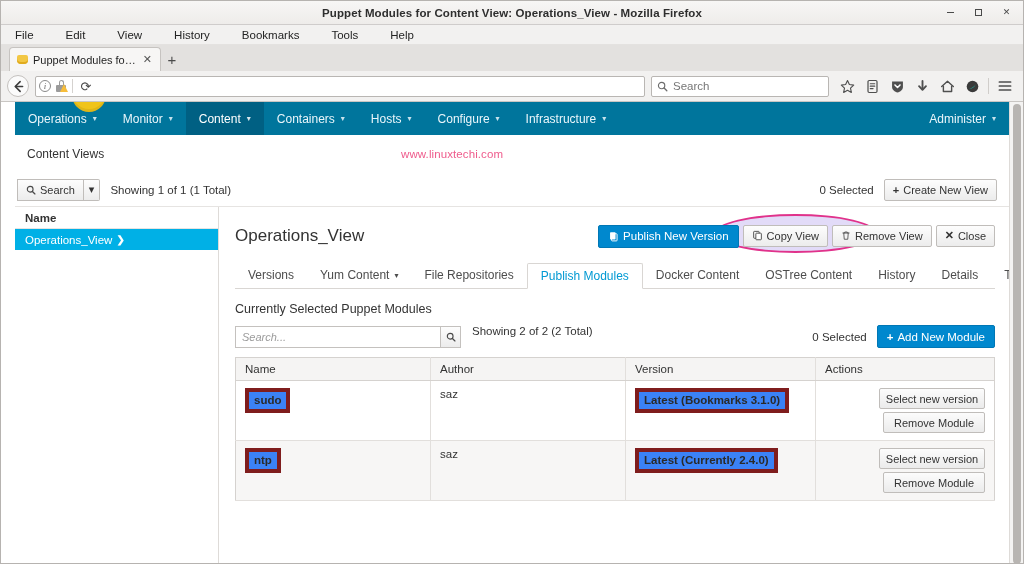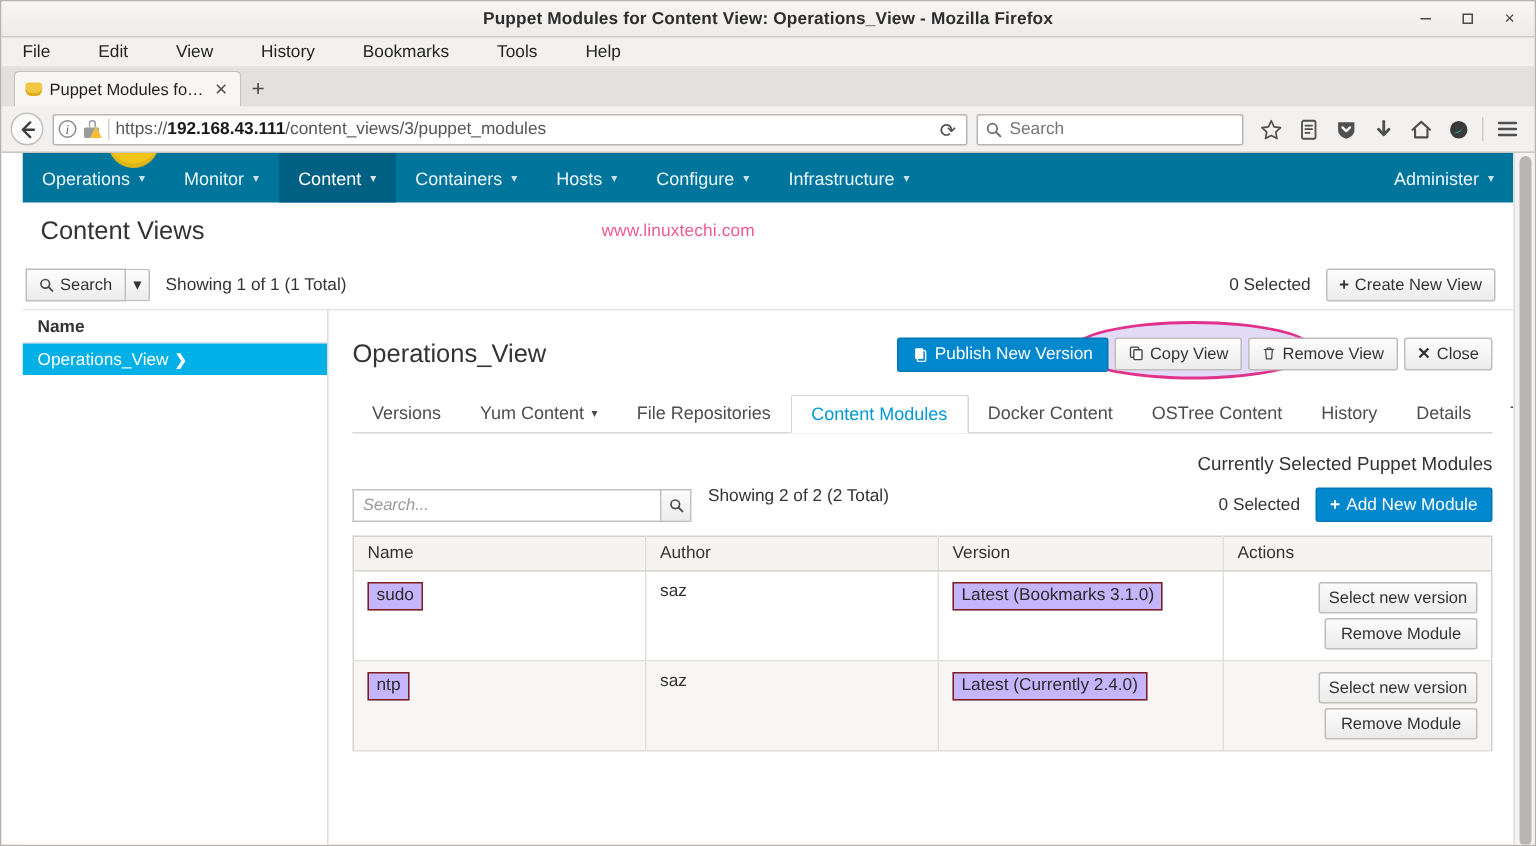--- a/index.html
+++ b/index.html
@@ -188,21 +188,21 @@
   .navitem.active { background: #006083; color: #ffffff; }
   .navitem .caret { font-size: 8px; opacity: .85; }
   .navspacer { flex: 1 1 auto; }
 
   
   .pagehead {
     height: 38px; display: flex; align-items: center;
     padding: 0 12px; position: relative;
   }
   .pagehead h1 {
-    margin: 0; font-size: 17px; font-weight: normal; color: #333333;
+    margin: 0; font-size: 12px; font-weight: normal; color: #333333;
   }
   .watermark {
     position: absolute; left: 386px; top: 13px;
     font-size: 11.5px; color: #ef5b8c; letter-spacing: .1px;
   }
 
   
   .filterbar {
     height: 34px; display: flex; align-items: center;
     padding: 0 12px; gap: 10px;
@@ -275,21 +275,21 @@
     padding: 0 13px; height: 26px; display: flex; align-items: center; gap: 5px;
     font-size: 12px; color: #4d4d4d; white-space: nowrap;
   }
   .itab.active {
     color: #0099d3; background: #ffffff;
     border: 1px solid #d9d6d3; border-bottom: 1px solid #ffffff;
     border-radius: 2px 2px 0 0; margin-bottom: -1px;
   }
   .itab .caret { font-size: 8px; }
 
-  .section-title { font-size: 12.5px; color: #333333; margin: 13px 0 9px 0; text-align: right; }
+  .section-title { font-size: 12.5px; color: #333333; margin: 13px 0 9px 0; }
 
   .tbl-toolbar { display: flex; gap: 11px; margin-bottom: 9px; }
   .searchinput {
     width: 205px; height: 22px; border: 1px solid #c4c1be; border-right: none;
     background: #ffffff; font-size: 11px; color: #9b9b9b; font-style: italic;
     display: flex; align-items: center; padding: 0 6px;
   }
   .searchgo {
     width: 21px; height: 22px; border: 1px solid #c4c1be;
     background: linear-gradient(#fdfdfd, #ececec);
@@ -309,23 +309,23 @@
     border-right: 1px solid #e2dfdc;
   }
   table.modules td {
     font-size: 11.5px; color: #333333; padding: 7px 9px;
     border-bottom: 1px solid #e2dfdc; border-right: 1px solid #e2dfdc;
     vertical-align: top; height: 53px;
   }
   table.modules tr.alt td { background: #f7f6f5; }
   table.modules th:last-child, table.modules td:last-child { border-right: none; }
   .mark {
-    display: inline-block; background: #c4b5fd;
-    border: 1px solid #7f1d1d; padding: 1px 5px;
-    line-height: 15px; color: #2a2a2a;
+    display: inline-block; background: #3b82f6;
+    border: 4px solid #7f1d1d; padding: 1px 5px;
+    line-height: 15px; color: #2a2a2a; font-weight: bold;
   }
   td.actions { padding: 5px 8px; }
   .actbtns { display: flex; flex-direction: column; align-items: flex-end; gap: 3px; }
   .act-btn {
     width: 102px; height: 21px;
     display: flex; align-items: center; justify-content: center;
     font-size: 11px; color: #333333;
     background: linear-gradient(#fcfcfc, #ebebeb);
     border: 1px solid #c0bdba; border-radius: 2px;
   }
@@ -377,21 +377,20 @@
     </div>
 
     <div class="urlbox">
       <span class="ico-i">i</span>
       <span class="ico-lock">
         <span class="body"></span>
           <span class="shackle"></span>
           <span class="warn"></span>
       </span>
       <span class="sep"></span>
-      <span class="urltext"><span>https://</span><b>192.168.43.111</b><span>/content_views/3/puppet_modules</span></span>
       <span class="reloadbtn">⟳</span>
     </div>
 
     <div class="searchbox">
       <svg width="11" height="11" viewBox="0 0 16 16" aria-hidden="true">
         <circle cx="6.7" cy="6.7" r="4.6" fill="none" stroke="#6d6d6d" stroke-width="1.7"></circle>
         <path d="M10.3 10.3 L14.3 14.3" stroke="#6d6d6d" stroke-width="1.9" stroke-linecap="round"></path>
       </svg>
       <span>Search</span>
     </div>
@@ -555,21 +554,21 @@
               <span>Versions</span>
             </div>
             <div class="itab">
               <span>Yum Content</span>
               <span class="caret">▾</span>
             </div>
             <div class="itab">
               <span>File Repositories</span>
             </div>
             <div class="itab active">
-              <span>Content Modules</span>
+              <span>Publish Modules</span>
             </div>
             <div class="itab">
               <span>Docker Content</span>
             </div>
             <div class="itab">
               <span>OSTree Content</span>
             </div>
             <div class="itab">
               <span>History</span>
             </div>

